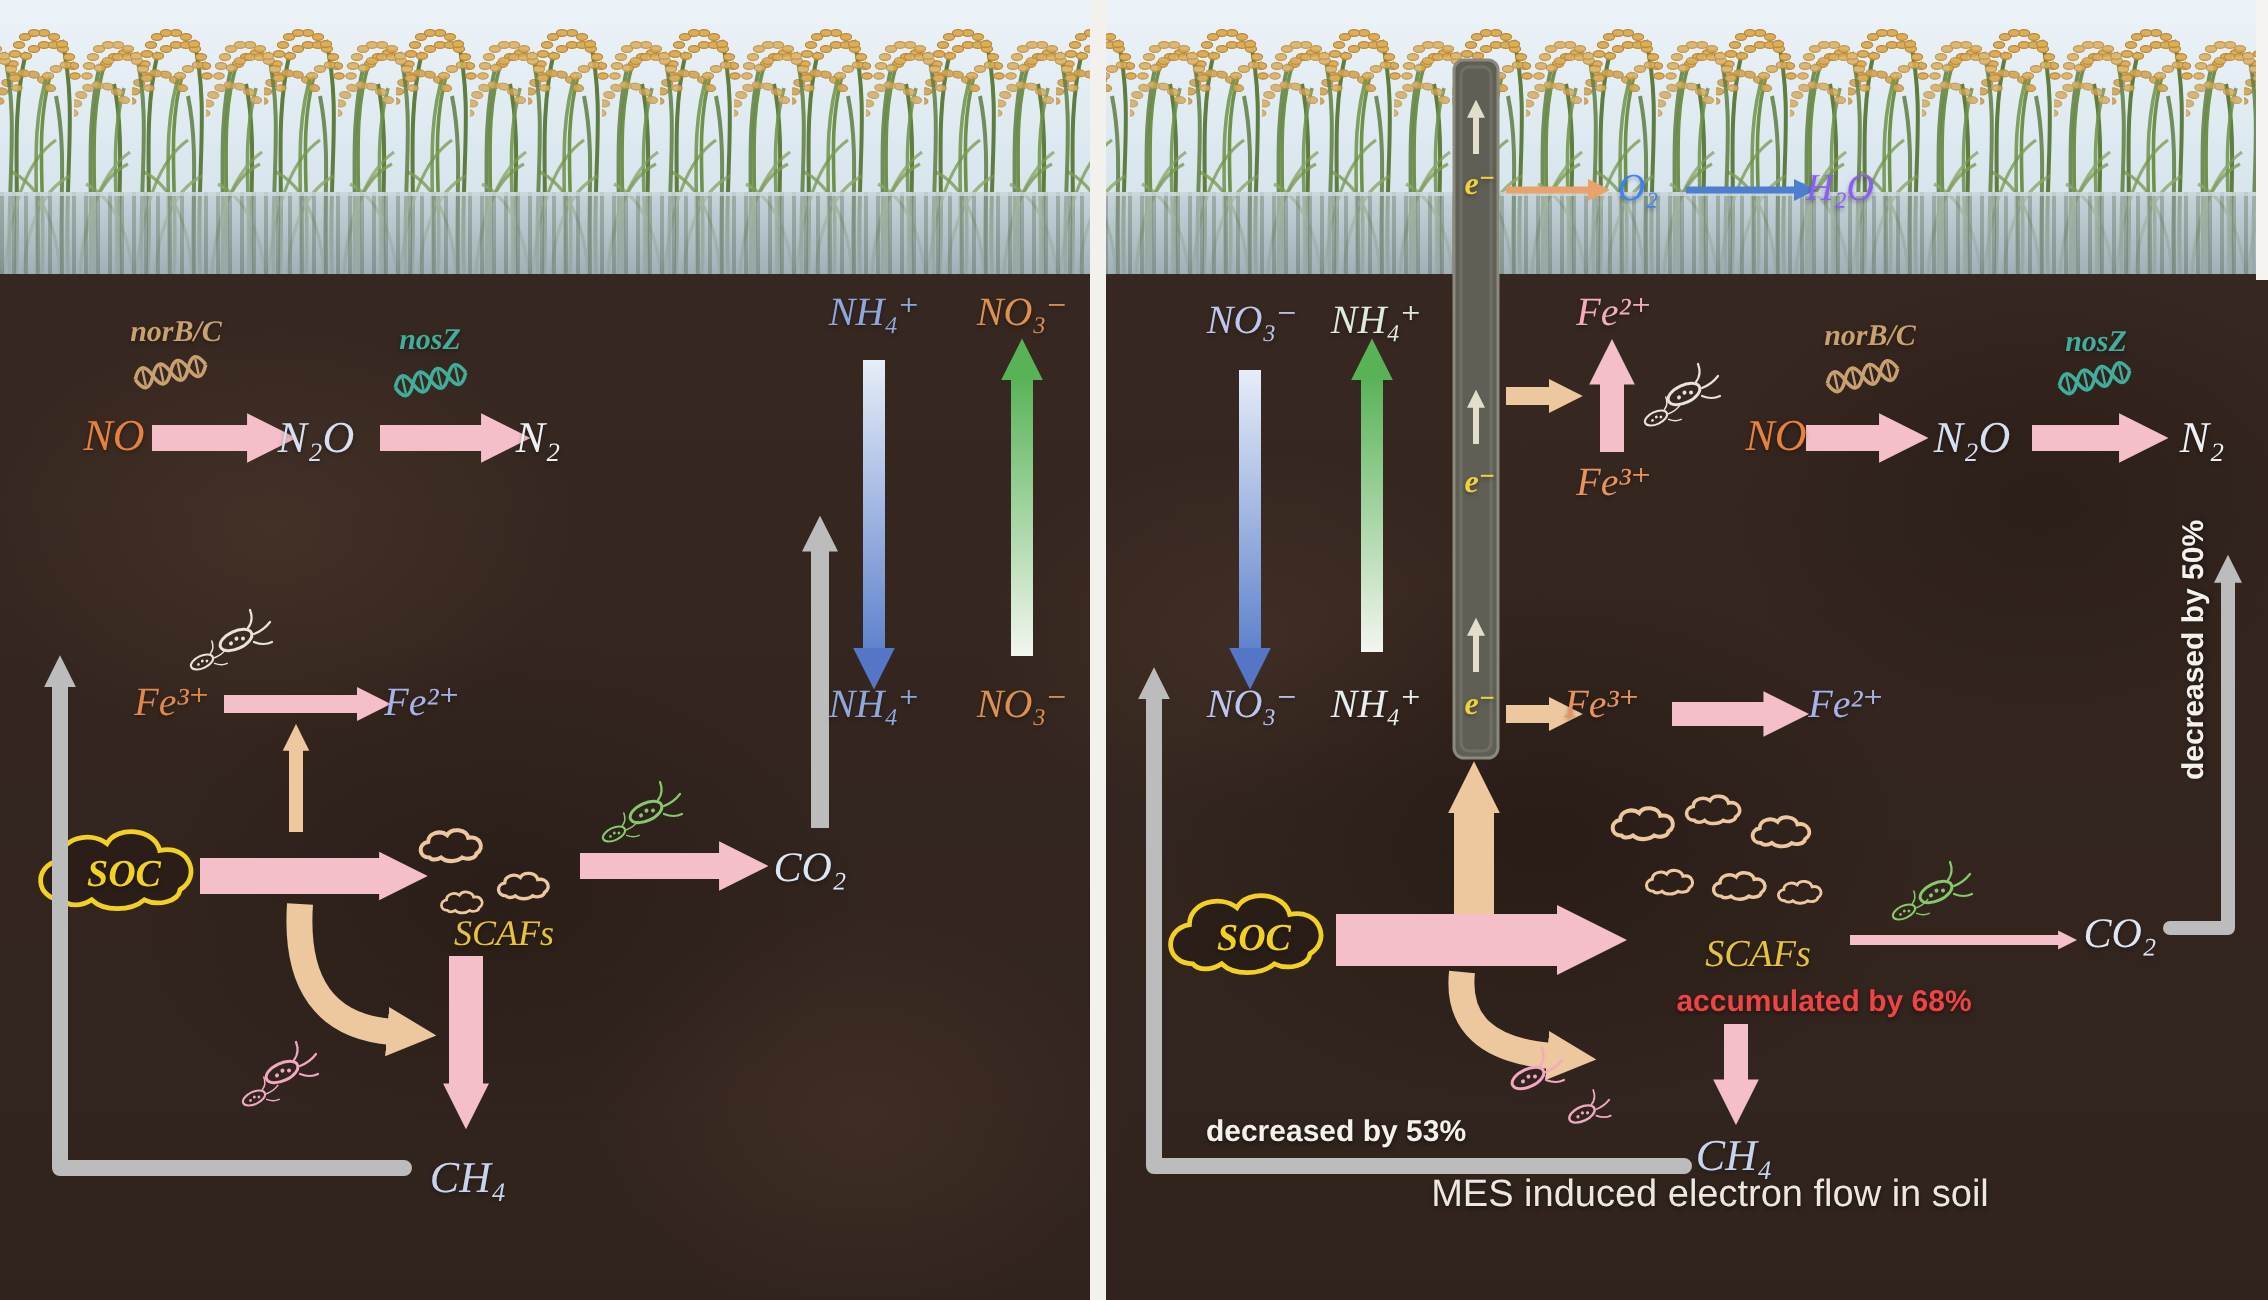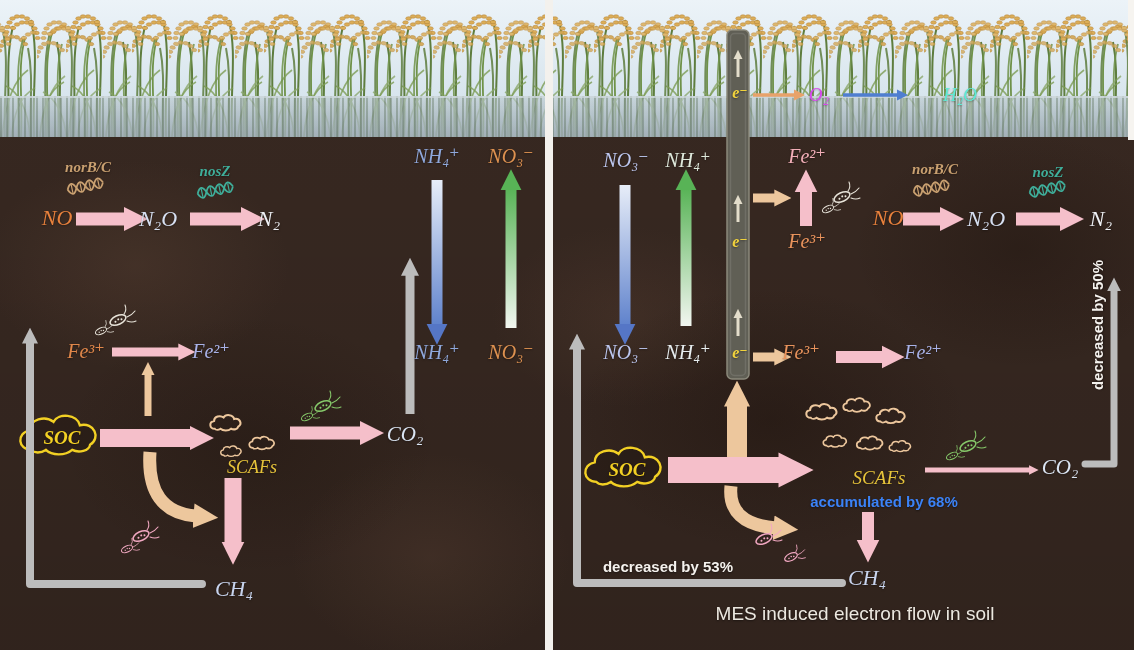--- a/index.html
+++ b/index.html
@@ -262,36 +262,36 @@
     <div class="lbl gene" style="left:62px;top:438px;font-size:19px;color:#f2d024">SOC</div>
     <div class="lbl" style="left:252px;top:467px;font-size:18px;color:#e6c33a">SCAFs</div>
     <div class="lbl" style="left:405px;top:434px;font-size:21px;color:#dce6f4">CO₂</div>
     <div class="lbl" style="left:234px;top:589px;font-size:22px;color:#c8d4ee">CH₄</div>
 
     <div class="lbl" style="left:626px;top:160px;font-size:20px;color:#bcc6ee">NO₃⁻</div>
     <div class="lbl" style="left:688px;top:160px;font-size:20px;color:#dfe9dc">NH₄⁺</div>
     <div class="lbl gene" style="left:740px;top:92px;font-size:16px;color:#f0d23c">e⁻</div>
     <div class="lbl gene" style="left:740px;top:241px;font-size:16px;color:#f0d23c">e⁻</div>
     <div class="lbl gene" style="left:740px;top:352px;font-size:16px;color:#f0d23c">e⁻</div>
-    <div class="lbl" style="left:819px;top:95px;font-size:19px;color:#d946ef">O₂</div>
-    <div class="lbl" style="left:960px;top:95px;font-size:19px;color:#5eead4">H₂O</div>
+    <div class="lbl" style="left:819px;top:95px;font-size:19px;color:#3b82f6">O₂</div>
+    <div class="lbl" style="left:920px;top:95px;font-size:19px;color:#8b5cf6">H₂O</div>
     <div class="lbl" style="left:807px;top:156px;font-size:20px;color:#f2aeb8">Fe²⁺</div>
     <div class="lbl" style="left:807px;top:241px;font-size:20px;color:#e8935c">Fe³⁺</div>
     <div class="lbl gene" style="left:935px;top:169px;font-size:15px;color:#c9a070">norB/C</div>
     <div class="lbl gene" style="left:1048px;top:172px;font-size:15px;color:#3fae9a">nosZ</div>
     <div class="lbl" style="left:888px;top:218px;font-size:22px;color:#e8813c">NO</div>
     <div class="lbl" style="left:986px;top:219px;font-size:22px;color:#d7e0f2">N₂O</div>
     <div class="lbl" style="left:1101px;top:219px;font-size:22px;color:#eef0f4">N₂</div>
     <div class="ann rot" style="left:1097px;top:325px;font-size:15px;color:#f5f2ee">decreased by 50%</div>
     <div class="lbl" style="left:626px;top:352px;font-size:20px;color:#bcc6ee">NO₃⁻</div>
     <div class="lbl" style="left:688px;top:352px;font-size:20px;color:#e8eef0">NH₄⁺</div>
     <div class="lbl" style="left:801px;top:352px;font-size:20px;color:#e8935c">Fe³⁺</div>
     <div class="lbl" style="left:923px;top:352px;font-size:20px;color:#a8b2e8">Fe²⁺</div>
     <div class="lbl gene" style="left:627px;top:470px;font-size:19px;color:#f2d024">SOC</div>
     <div class="lbl" style="left:879px;top:478px;font-size:19px;color:#e6c33a">SCAFs</div>
-    <div class="ann" style="left:884px;top:501px;font-size:15px;color:#3b82f6">accumulated by 68%</div>
+    <div class="ann" style="left:912px;top:501px;font-size:15px;color:#ef4444">accumulated by 68%</div>
     <div class="lbl" style="left:1060px;top:467px;font-size:21px;color:#dce6f4">CO₂</div>
     <div class="lbl" style="left:867px;top:578px;font-size:22px;color:#c8d4ee">CH₄</div>
     <div class="ann" style="left:668px;top:566px;font-size:15px;color:#f5f2ee">decreased by 53%</div>
-    <div class="ann" id="caption" style="left:855px;top:614px;">MES induced electron flow in soil</div>
+    <div class="ann" id="caption" style="left:855px;top:598px;">MES induced electron flow in soil</div>
   </div>
 
 </div>
 
 </body></html>

